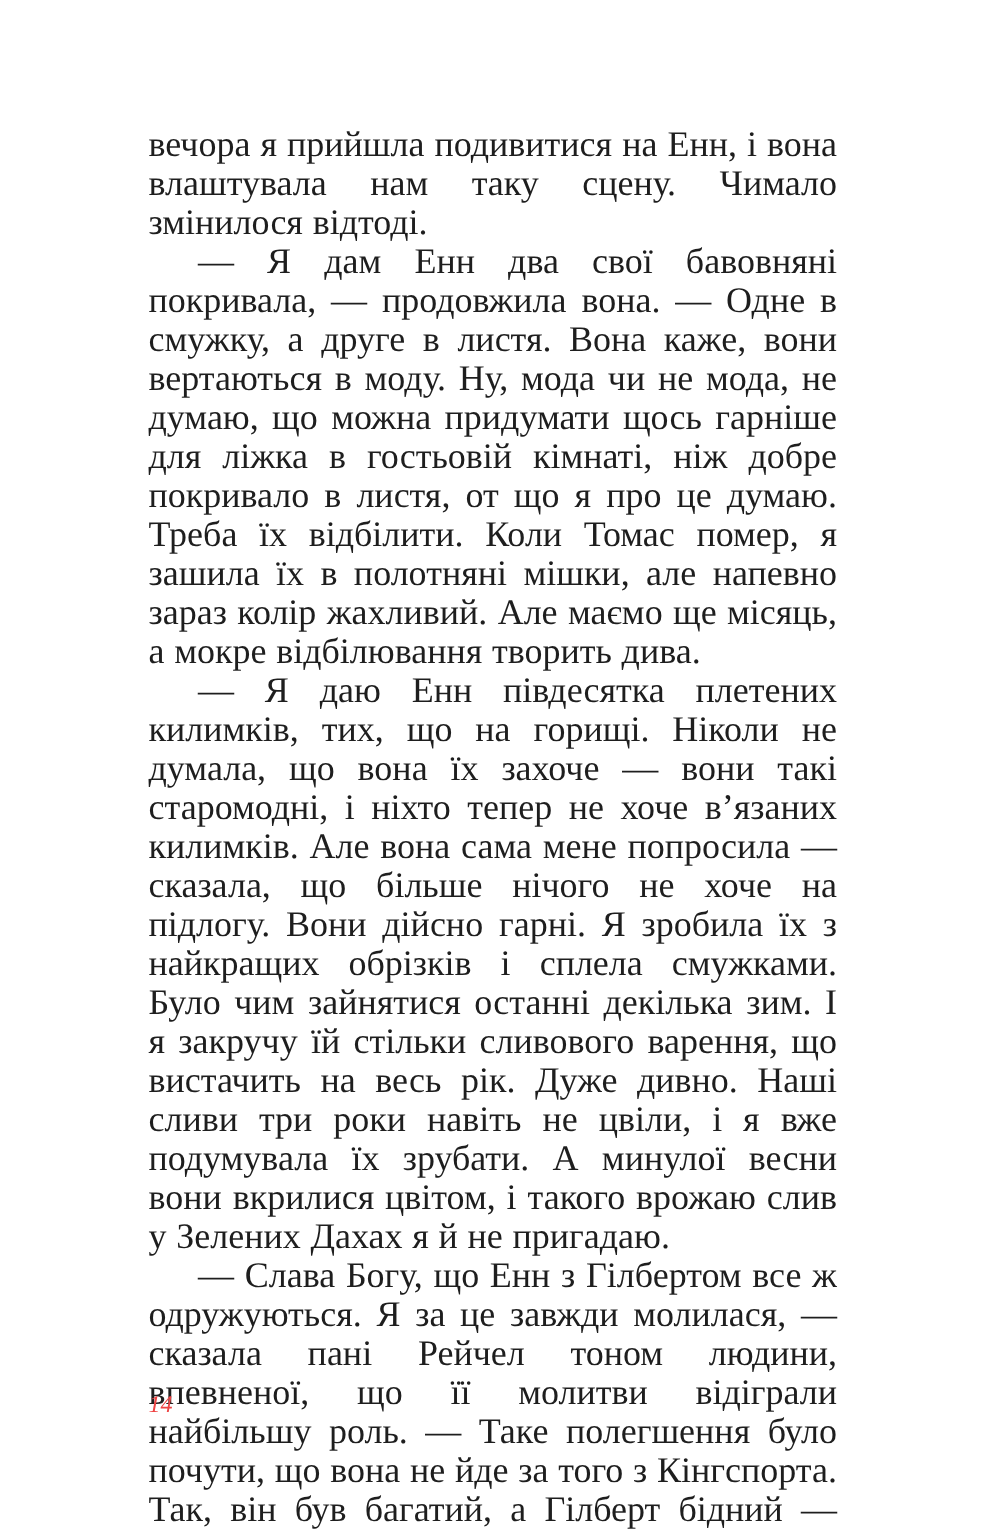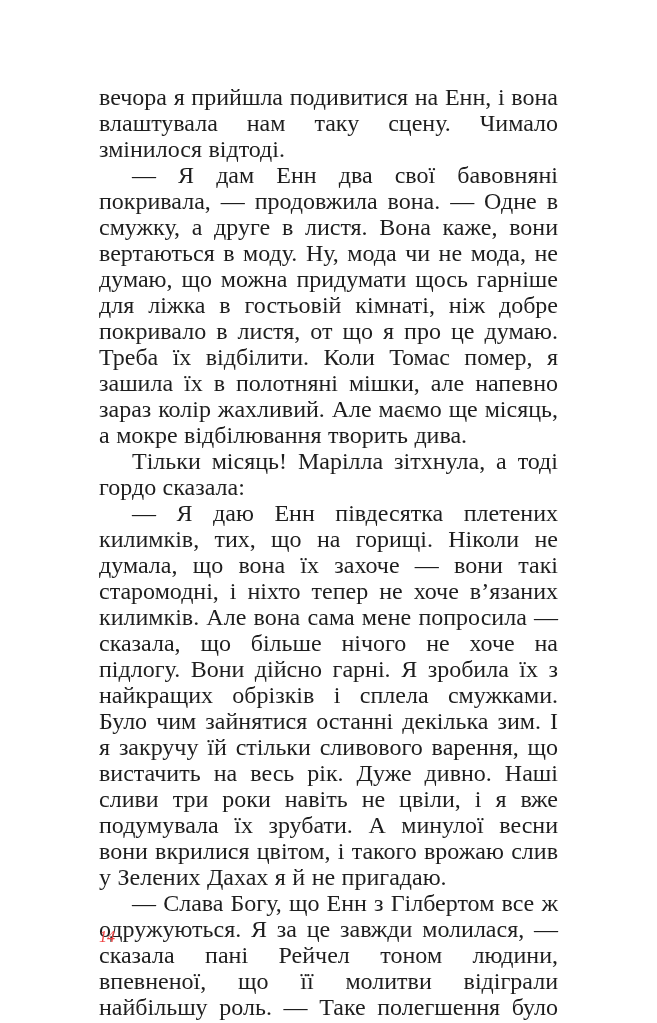--- a/index.html
+++ b/index.html
@@ -51,18 +51,17 @@
       color: #ef4444;
     }
   </style>
 </head>
 <body>
 
 <div class="page">
   <div class="text-block">
     <p class="no-indent">вечора я прийшла подивитися на Енн, і вона влаштувала нам таку сцену. Чимало змінилося відтоді.</p>
     <p>— Я дам Енн два свої бавовняні покривала, — продовжила вона. — Одне в смужку, а друге в листя. Вона каже, вони вертаються в моду. Ну, мода чи не мода, не думаю, що можна придумати щось гарніше для ліжка в гостьовій кімнаті, ніж добре покривало в листя, от що я про це думаю. Треба їх відбілити. Коли Томас помер, я зашила їх в полотняні мішки, але напевно зараз колір жахливий. Але маємо ще місяць, а мокре відбілювання творить дива.</p>
-    <p>Тільки місяць! Марілла зітхнула, а тоді гордо сказала:</p>
     <p>— Я даю Енн півдесятка плетених килимків, тих, що на горищі. Ніколи не думала, що вона їх захоче — вони такі старомодні, і ніхто тепер не хоче в’язаних килимків. Але вона сама мене попросила — сказала, що більше нічого не хоче на підлогу. Вони дійсно гарні. Я зробила їх з найкращих обрізків і сплела смужками. Було чим зайнятися останні декілька зим. І я закручу їй стільки сливового варення, що вистачить на весь рік. Дуже дивно. Наші сливи три роки навіть не цвіли, і я вже подумувала їх зрубати. А минулої весни вони вкрилися цвітом, і такого врожаю слив у Зелених Дахах я й не пригадаю.</p>
     <p>— Слава Богу, що Енн з Гілбертом все ж одружуються. Я за це завжди молилася, — сказала пані Рейчел тоном людини, впевненої, що її молитви відіграли найбільшу роль. — Таке полегшення було почути, що вона не йде за того з Кінгспорта. Так, він був багатий, а Гілберт бідний — принаймні наразі; але він хлопець з острова.</p>
   </div>
   <div class="page-number">14</div>
 </div>
 
 </body></html>

